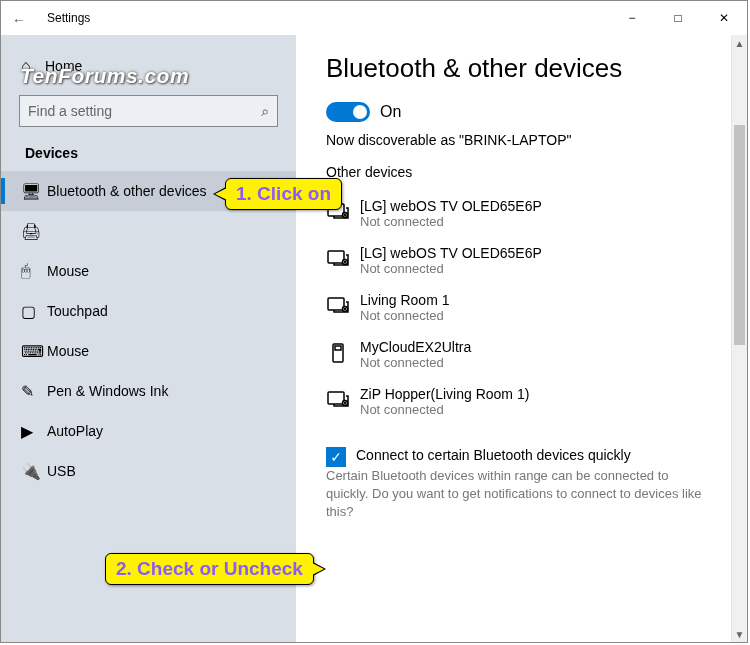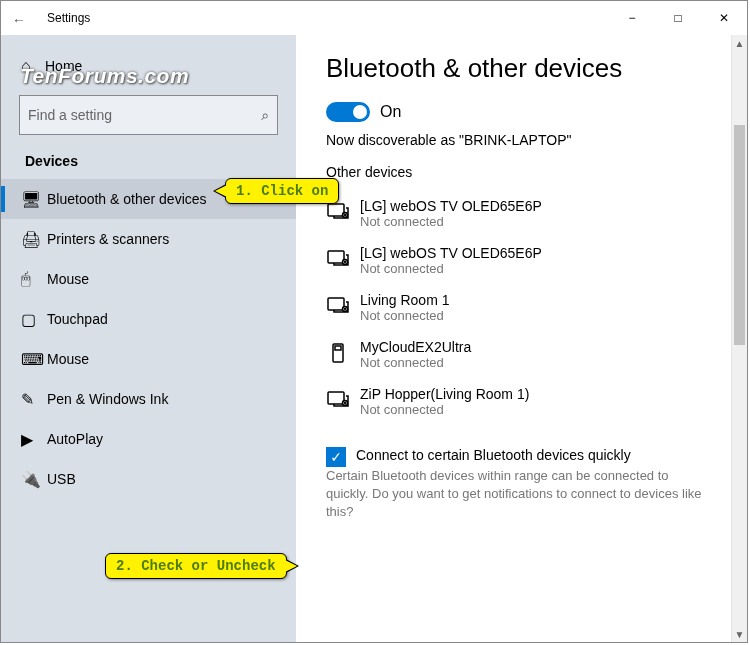--- a/index.html
+++ b/index.html
@@ -9,21 +9,21 @@
   .titlebar { height: 34px; display: flex; align-items: center; padding-left: 8px; color: #000; font-size: 12px; }
   .titlebar .back { width: 20px; text-align: center; font-size: 14px; color: #555; }
   .titlebar .title { margin-left: 18px; font-size: 12px; }
   .winbtns { margin-left: auto; display: flex; }
   .winbtn { width: 46px; height: 30px; display: flex; align-items: center; justify-content: center; font-size: 12px; font-family: "Segoe UI Symbol", sans-serif; }
   
   .body { flex: 1; display: flex; overflow: hidden; }
   .sidebar { width: 295px; background: #d9dfe6; padding-top: 12px; position: relative; }
   .sb-home { display: flex; align-items: center; height: 38px; padding-left: 20px; font-size: 14px; color: #000; }
   .sb-home .ico { width: 24px; font-size: 16px; }
-  .sb-search { margin: 10px 18px 14px 18px; height: 40px; border: 1px solid #888; background: #eceff3; display: flex; align-items: center; padding: 8px 8px; color: #666; font-size: 14px; }
+  .sb-search { margin: 10px 18px 14px 18px; height: 32px; border: 1px solid #888; background: #eceff3; display: flex; align-items: center; padding: 8px 8px; color: #666; font-size: 14px; }
   .sb-search .sico { margin-left: auto; font-size: 14px; color: #555; }
   .sb-section { font-weight: 700; font-size: 14px; color: #000; padding: 4px 18px 10px 24px; }
   .sb-item { height: 40px; display: flex; align-items: center; padding-left: 20px; font-size: 14px; color: #000; position: relative; }
   .sb-item.active { background: #c6cdd6; }
   .sb-item.active::before { content: ""; position: absolute; left: 0; top: 7px; bottom: 7px; width: 4px; background: #0078d4; }
   .sb-item .ico { width: 26px; font-size: 16px; color: #000; }
   
   .content { flex: 1; position: relative; background: #fff; overflow: hidden; }
   .content-inner { padding: 18px 30px 10px 30px; height: 100%; overflow-y: hidden; }
   .h1 { font-size: 26px; font-weight: 400; color: #000; margin-bottom: 18px; }
@@ -42,21 +42,21 @@
   .chk-row { display: flex; align-items: flex-start; margin-top: 22px; }
   .chk { width: 20px; height: 20px; background: #0078d4; color: #fff; display: flex; align-items: center; justify-content: center; font-size: 14px; margin-right: 10px; flex-shrink: 0; }
   .chk-lbl { font-size: 14px; color: #000; }
   .desc { font-size: 13px; color: #777; line-height: 1.4; max-width: 380px; }
   
   .scrollbar { position: absolute; right: 0; top: 0; width: 16px; height: 100%; background: #f0f0f0; border-left: 1px solid #e5e5e5; }
   .thumb { position: absolute; left: 2px; right: 2px; top: 90px; height: 220px; background: #c2c2c2; }
   .arrow { position: absolute; left:0; right:0; height: 16px; display:flex; align-items:center; justify-content:center; color:#666; font-size:10px;}
   .arrow.up{top:0;} .arrow.down{bottom:0;}
   
-  .callout { position: absolute; background: #fff200; border: 1px solid #000; border-radius: 6px; padding: 4px 10px; font-size: 14px; font-weight: 700; color: #4d7c0f; box-shadow: 1px 1px 3px rgba(0,0,0,0.4); font-family: Liberation Mono, monospace; }
+  .callout { position: absolute; background: #fff200; border: 1px solid #000; border-radius: 6px; padding: 4px 10px; font-size: 19px; font-weight: 700; color: #8b5cf6; box-shadow: 1px 1px 3px rgba(0,0,0,0.4); }
   .callout::after { content: ""; position: absolute; width: 0; height: 0; }
   .callout.left::before { content:""; position:absolute; left:-13px; top:50%; transform:translateY(-50%); border-top:7px solid transparent; border-bottom:7px solid transparent; border-right:13px solid #000; }
   .callout.left::after { left:-11px; top:50%; transform:translateY(-50%); border-top:6px solid transparent; border-bottom:6px solid transparent; border-right:12px solid #fff200; }
   .callout.right::before { content:""; position:absolute; right:-13px; top:50%; transform:translateY(-50%); border-top:7px solid transparent; border-bottom:7px solid transparent; border-left:13px solid #000; }
   .callout.right::after { right:-11px; top:50%; transform:translateY(-50%); border-top:6px solid transparent; border-bottom:6px solid transparent; border-left:12px solid #fff200; }
   
   .watermark { position: absolute; left: 20px; top: 64px; font-size: 21px; font-weight: 600; color: #fff; text-shadow: 0 0 3px #555, 1px 1px 2px #555; letter-spacing: 0.5px; font-style: italic; pointer-events: none; }
 </style>
 </head>
 <body>
@@ -85,21 +85,20 @@
         <span class="sico">⌕</span>
       </div>
       <div class="sb-section">Devices</div>
 
       <div class="sb-item active">
         <span class="ico">🖥</span>
         <span>Bluetooth &amp; other devices</span>
       </div>
       <div class="sb-item">
         <span class="ico">🖨</span>
-        <span>Printers &amp; scanners</span>
       </div>
       <div class="sb-item">
         <span class="ico">🖱</span>
         <span>Mouse</span>
       </div>
       <div class="sb-item">
         <span class="ico">▢</span>
         <span>Touchpad</span>
       </div>
       <div class="sb-item">

